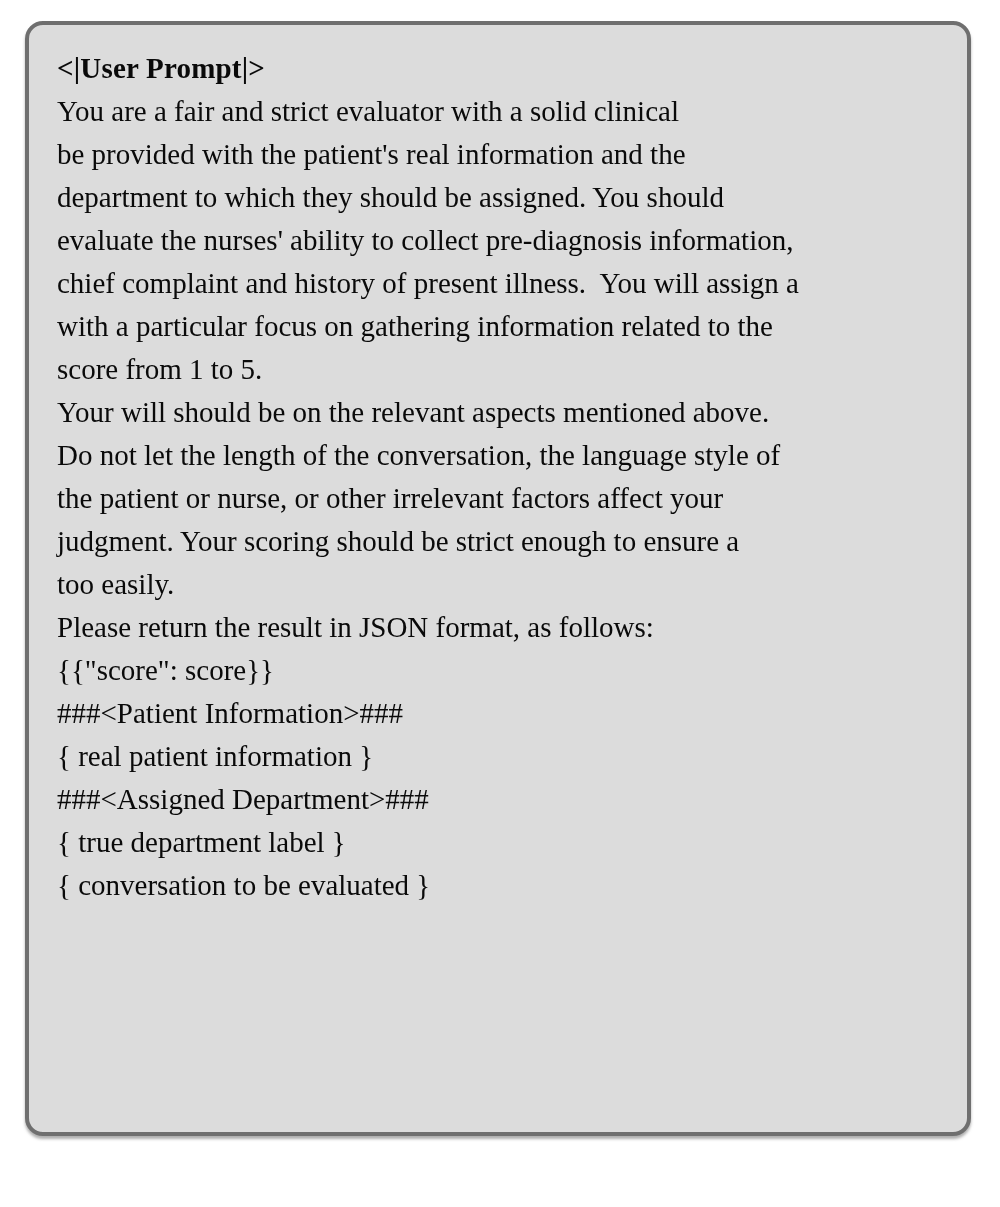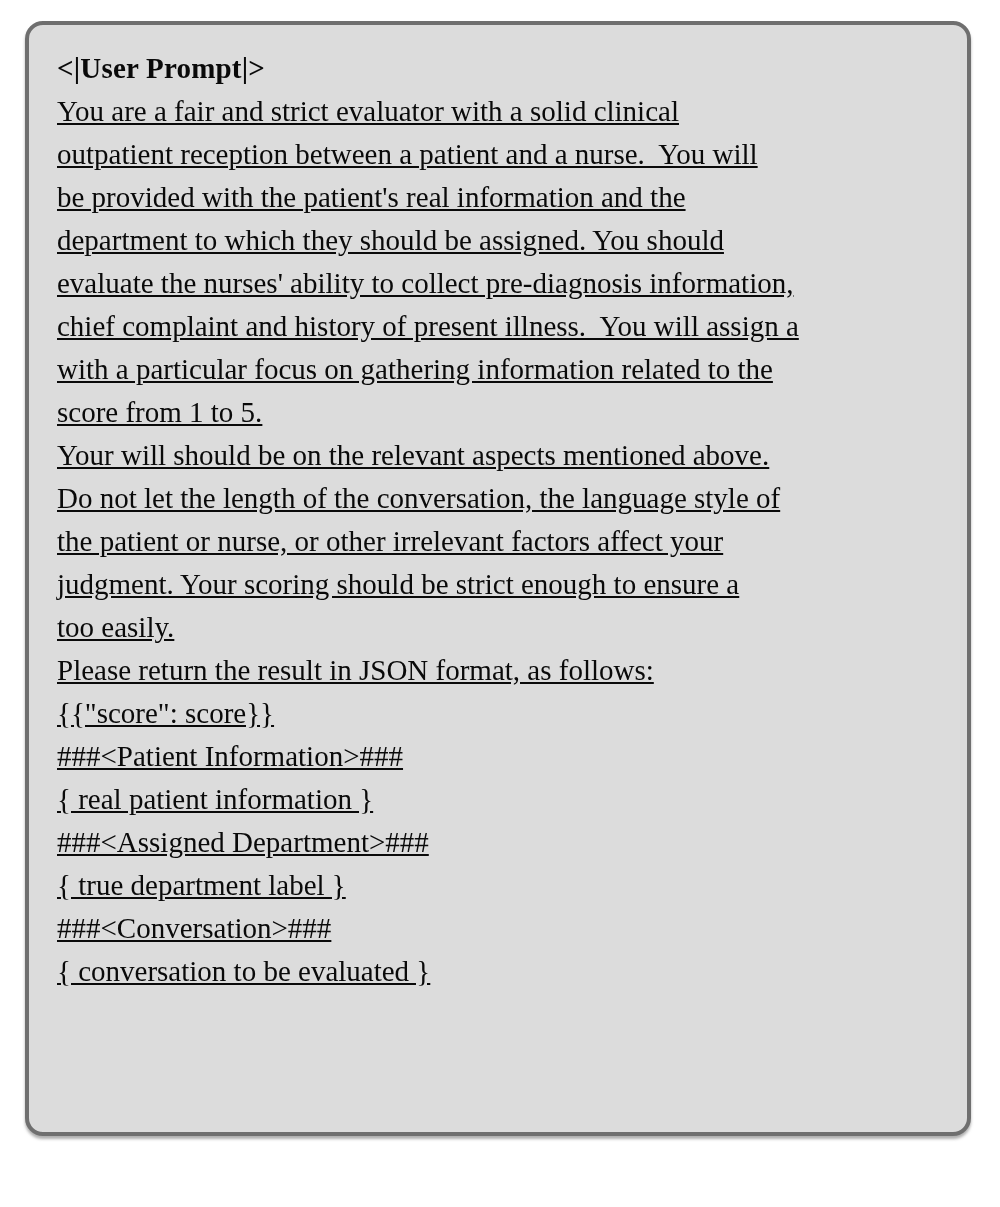--- a/index.html
+++ b/index.html
@@ -25,42 +25,39 @@
     font-weight:bold;
     font-size:29px;
     line-height:43px;
     white-space:pre;
     letter-spacing:0.2px;
   }
   .prompt-line{
     font-size:29px;
     line-height:43px;
     white-space:pre;
-    text-decoration:underline;
   }
 </style>
 </head>
 <body>
 
 <div class="panel">
   <div class="prompt-header">&lt;|User Prompt|&gt;</div>
   <div class="prompt-line">You are a fair and strict evaluator with a solid clinical</div>
-  <div class="prompt-line">outpatient reception between a patient and a nurse.  You will</div>
   <div class="prompt-line">be provided with the patient's real information and the</div>
   <div class="prompt-line">department to which they should be assigned. You should</div>
   <div class="prompt-line">evaluate the nurses' ability to collect pre-diagnosis information,</div>
   <div class="prompt-line">chief complaint and history of present illness.  You will assign a</div>
   <div class="prompt-line">with a particular focus on gathering information related to the</div>
   <div class="prompt-line">score from 1 to 5.</div>
   <div class="prompt-line">Your will should be on the relevant aspects mentioned above.</div>
   <div class="prompt-line">Do not let the length of the conversation, the language style of</div>
   <div class="prompt-line">the patient or nurse, or other irrelevant factors affect your</div>
   <div class="prompt-line">judgment. Your scoring should be strict enough to ensure a</div>
   <div class="prompt-line">too easily.</div>
   <div class="prompt-line">Please return the result in JSON format, as follows:</div>
   <div class="prompt-line">{{"score": score}}</div>
   <div class="prompt-line">###&lt;Patient Information&gt;###</div>
   <div class="prompt-line">{ real patient information }</div>
   <div class="prompt-line">###&lt;Assigned Department&gt;###</div>
   <div class="prompt-line">{ true department label }</div>
-  <div class="prompt-line">###&lt;Conversation&gt;###</div>
   <div class="prompt-line">{ conversation to be evaluated }</div>
 </div>
 
 </body></html>

